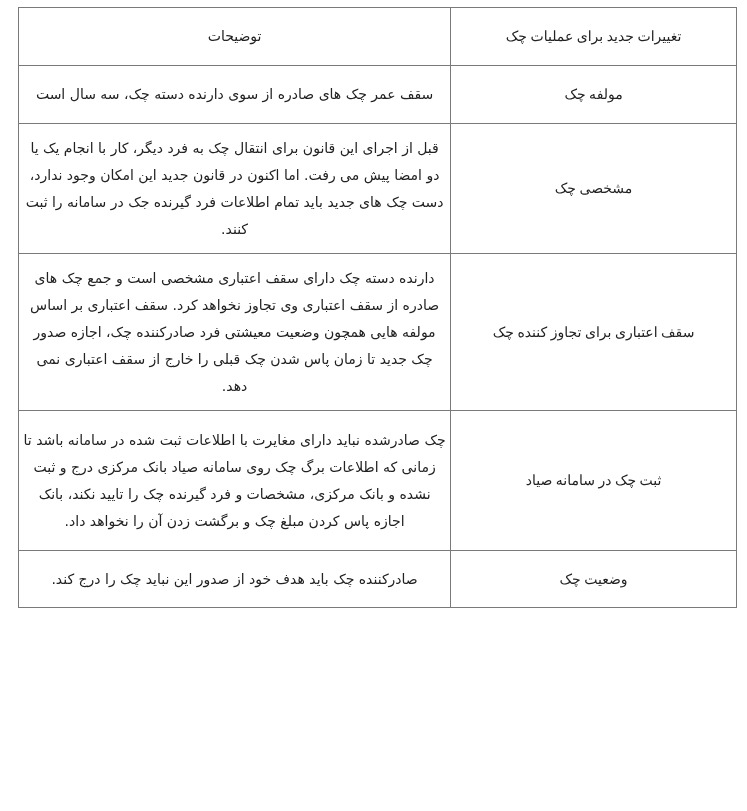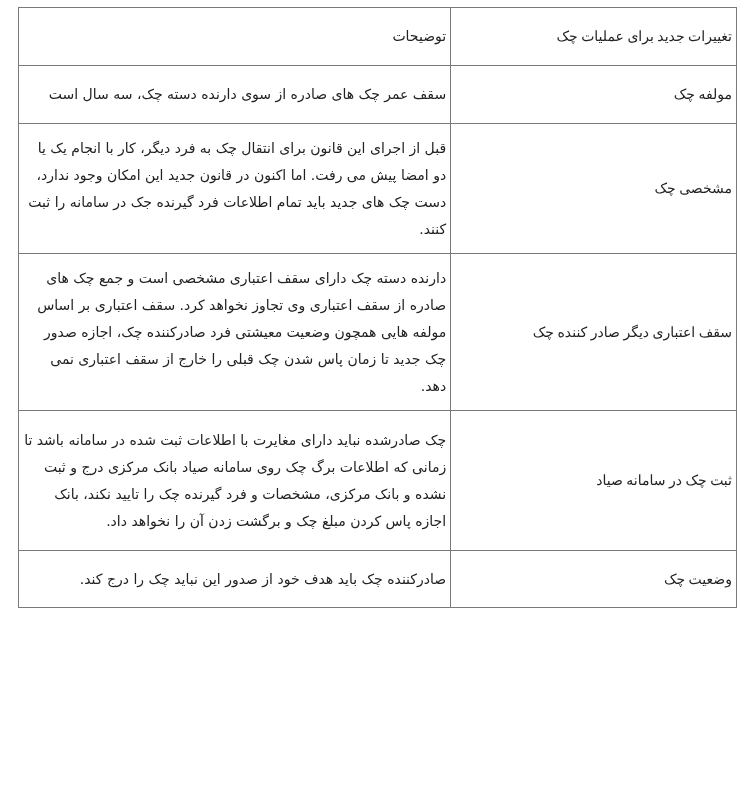--- a/index.html
+++ b/index.html
@@ -4,21 +4,21 @@
   <style>
     html, body { margin: 0; padding: 0; background: #ffffff; }
     body { width: 747px; height: 811px; position: relative; overflow: hidden; }
     .tbl {
       position: absolute; left: 18px; top: 7px; width: 719px;
       border-collapse: collapse; direction: rtl;
       border: 1.5px solid #333;
       font-family: "DejaVu Sans", sans-serif; font-size: 14px; color: #222;
     }
     .tbl td, .tbl th {
-      border: 1px solid #7a7a7a; text-align: right; vertical-align: middle;
+      border: 1px solid #7a7a7a; text-align: center; vertical-align: middle;
       font-weight: normal; line-height: 27px; padding: 0 4px;
     }
     .tbl .c1 { width: 278px; font-family: Liberation Serif, serif; }
     .tbl .c2 { width: 425px; }
   </style>
 </head>
 <body>
 
 <table class="tbl">
   <tbody>
@@ -28,21 +28,21 @@
   </tr>
   <tr style="height:58px">
     <td class="c1">مولفه چک</td>
     <td class="c2">سقف عمر چک های صادره از سوی دارنده دسته چک، سه سال است</td>
   </tr>
   <tr style="height:130px">
     <td class="c1">مشخصی چک</td>
     <td class="c2">قبل از اجرای این قانون برای انتقال چک به فرد دیگر، کار با انجام یک یا دو امضا پیش می رفت. اما اکنون در قانون جدید این امکان وجود ندارد، دست چک های جدید باید تمام اطلاعات فرد گیرنده جک در سامانه را ثبت کنند.</td>
   </tr>
   <tr style="height:157px">
-    <td class="c1">سقف اعتباری دیگر صادر کننده چک</td>
+    <td class="c1">سقف اعتباری برای تجاوز کننده چک</td>
     <td class="c2">دارنده دسته چک دارای سقف اعتباری مشخصی است و جمع چک های صادره از سقف اعتباری وی تجاوز نخواهد کرد. سقف اعتباری بر اساس مولفه هایی همچون وضعیت معیشتی فرد صادرکننده چک، اجازه صدور چک جدید تا زمان پاس شدن چک قبلی را خارج از سقف اعتباری نمی دهد.</td>
   </tr>
   <tr style="height:140px">
     <td class="c1">ثبت چک در سامانه صیاد</td>
     <td class="c2">چک صادرشده نباید دارای مغایرت با اطلاعات ثبت شده در سامانه باشد تا زمانی که اطلاعات برگ چک روی سامانه صیاد بانک مرکزی درج و ثبت نشده و بانک مرکزی، مشخصات و فرد گیرنده چک را تایید نکند، بانک اجازه پاس کردن مبلغ چک و برگشت زدن آن را نخواهد داد.</td>
   </tr>
   <tr style="height:57px">
     <td class="c1">وضعیت چک</td>
     <td class="c2">صادرکننده چک باید هدف خود از صدور این نباید چک را درج کند.</td>
   </tr>

